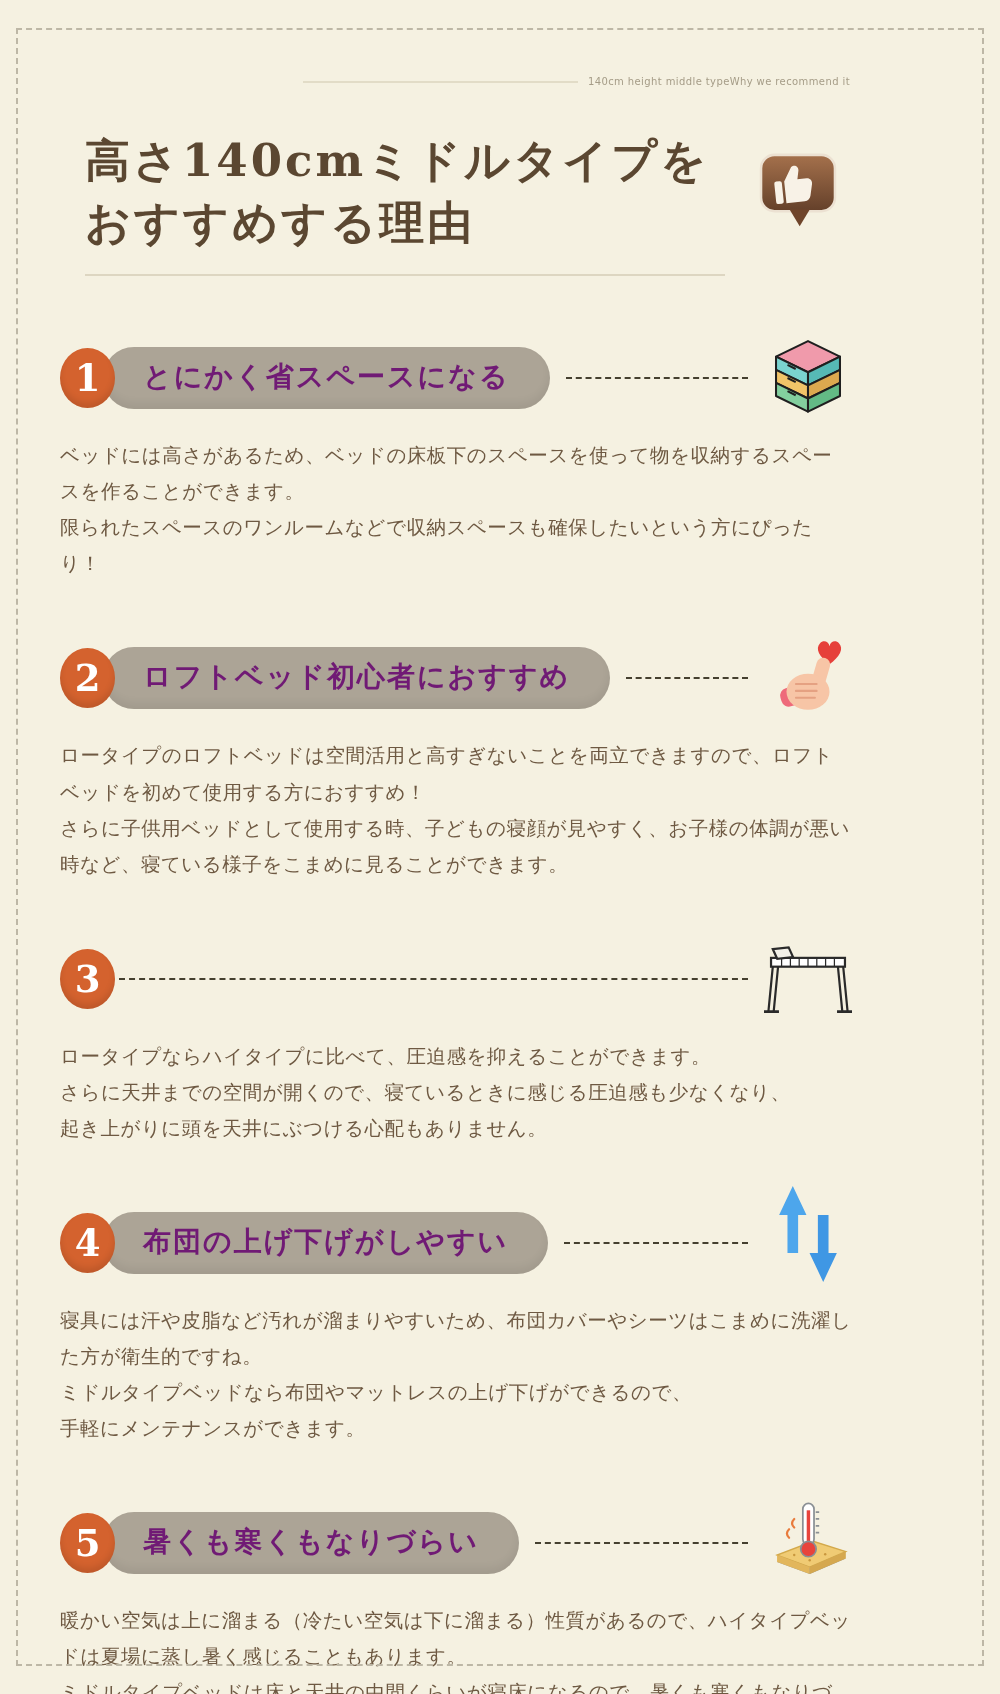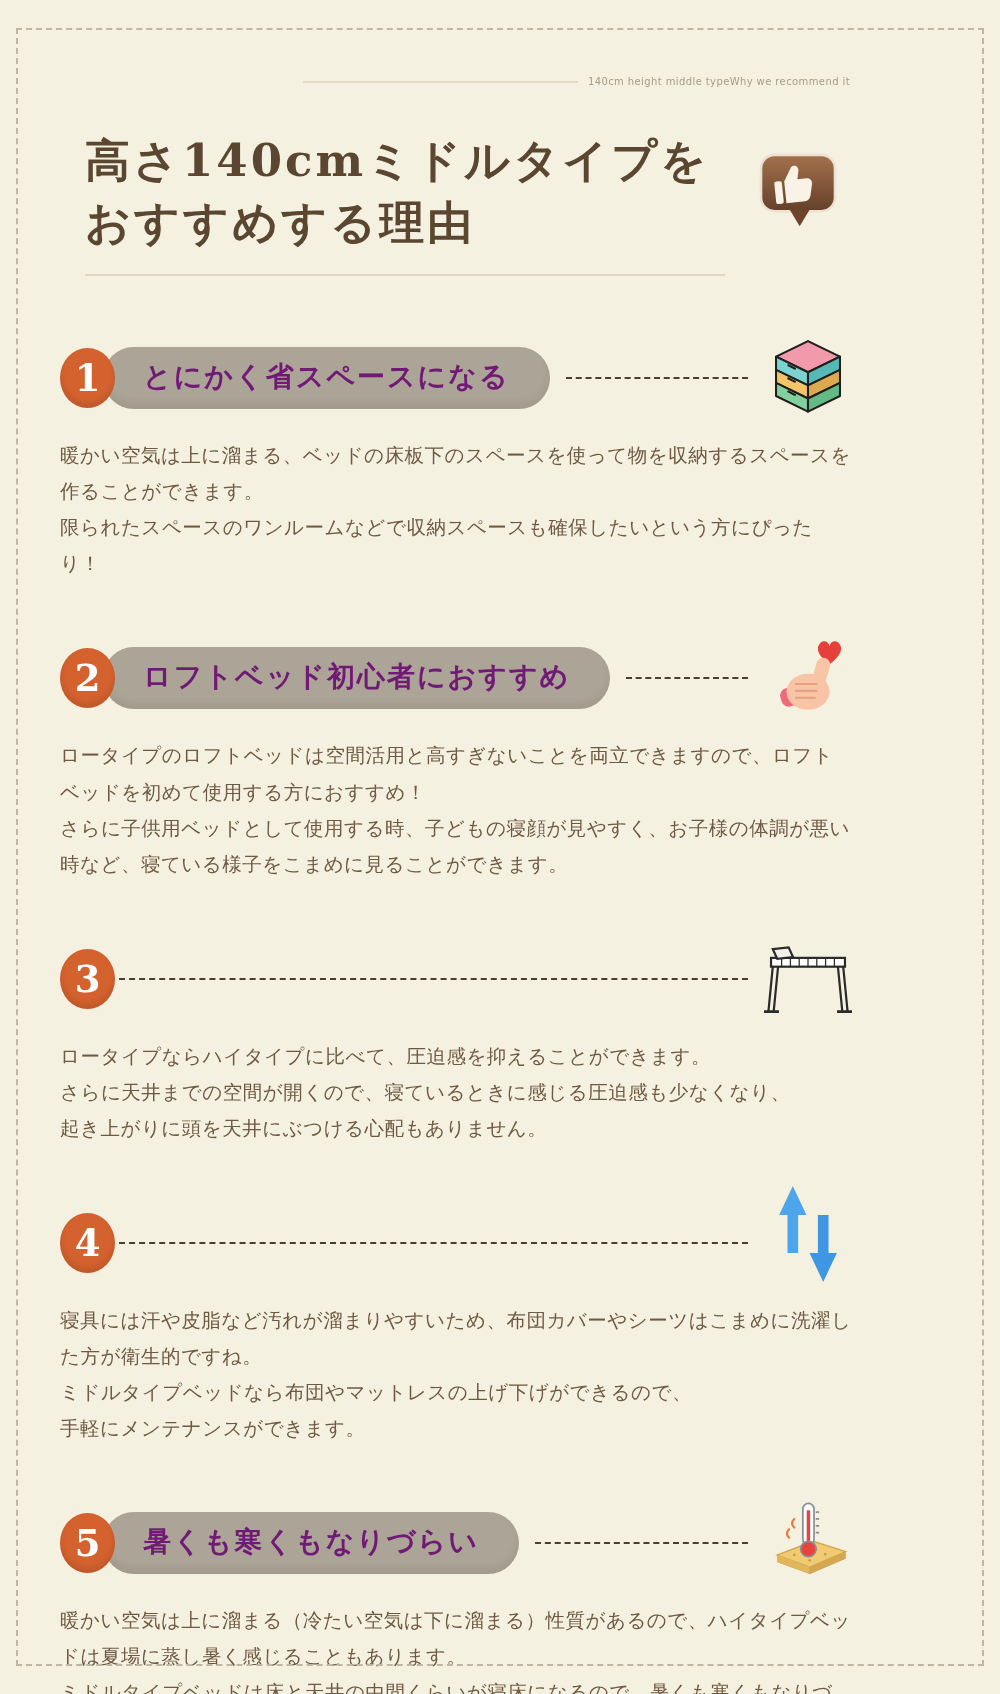--- a/index.html
+++ b/index.html
@@ -158,21 +158,21 @@
             <polygon points="11,56 50,75 50,91 11,72" fill="#83cf9e"></polygon>
             <polygon points="50,43 89,24 89,40 50,59" fill="#56b9b5"></polygon>
             <polygon points="50,59 89,40 89,56 50,75" fill="#dca94f"></polygon>
             <polygon points="50,75 89,56 89,72 50,91" fill="#63ba85"></polygon>
             <line x1="25" y1="34" x2="35" y2="39"></line>
             <line x1="25" y1="50" x2="35" y2="55"></line>
             <line x1="25" y1="66" x2="35" y2="71"></line>
           </svg>
         </span>
       </div>
-      <p class="section-body">暖かい空気は上に溜まる、ベッドの床板下のスペースを使って物を収納するスペースを作ることができます。
+      <p class="section-body">ベッドには高さがあるため、ベッドの床板下のスペースを使って物を収納するスペースを作ることができます。
 限られたスペースのワンルームなどで収納スペースも確保したいという方にぴったり！</p>
     </div>
 
     <div class="section">
       <div class="section-head">
         <div class="num-circle">2</div>
         <div class="pill">ロフトベッド初心者におすすめ</div>
         <div class="leader"></div>
         <span class="icon-box">
           <svg width="86" height="86" viewBox="0 0 100 100">
@@ -203,20 +203,21 @@
         </span>
       </div>
       <p class="section-body">ロータイプならハイタイプに比べて、圧迫感を抑えることができます。
 さらに天井までの空間が開くので、寝ているときに感じる圧迫感も少なくなり、
 起き上がりに頭を天井にぶつける心配もありません。</p>
     </div>
 
     <div class="section">
       <div class="section-head">
         <div class="num-circle">4</div>
+        <div class="pill">布団の上げ下げがしやすい</div>
         <div class="leader"></div>
         <span class="icon-box">
           <svg width="76" height="104" viewBox="0 0 100 130" style="margin-top:-18px;">
             <polygon points="30,2 12,40 23,40 23,90 37,90 37,40 48,40" fill="#4da6ec"></polygon>
             <polygon points="70,128 88,90 77,90 77,40 63,40 63,90 52,90" fill="#3f97e4"></polygon>
           </svg>
         </span>
       </div>
       <p class="section-body">寝具には汗や皮脂など汚れが溜まりやすいため、布団カバーやシーツはこまめに洗濯した方が衛生的ですね。
 ミドルタイプベッドなら布団やマットレスの上げ下げができるので、

